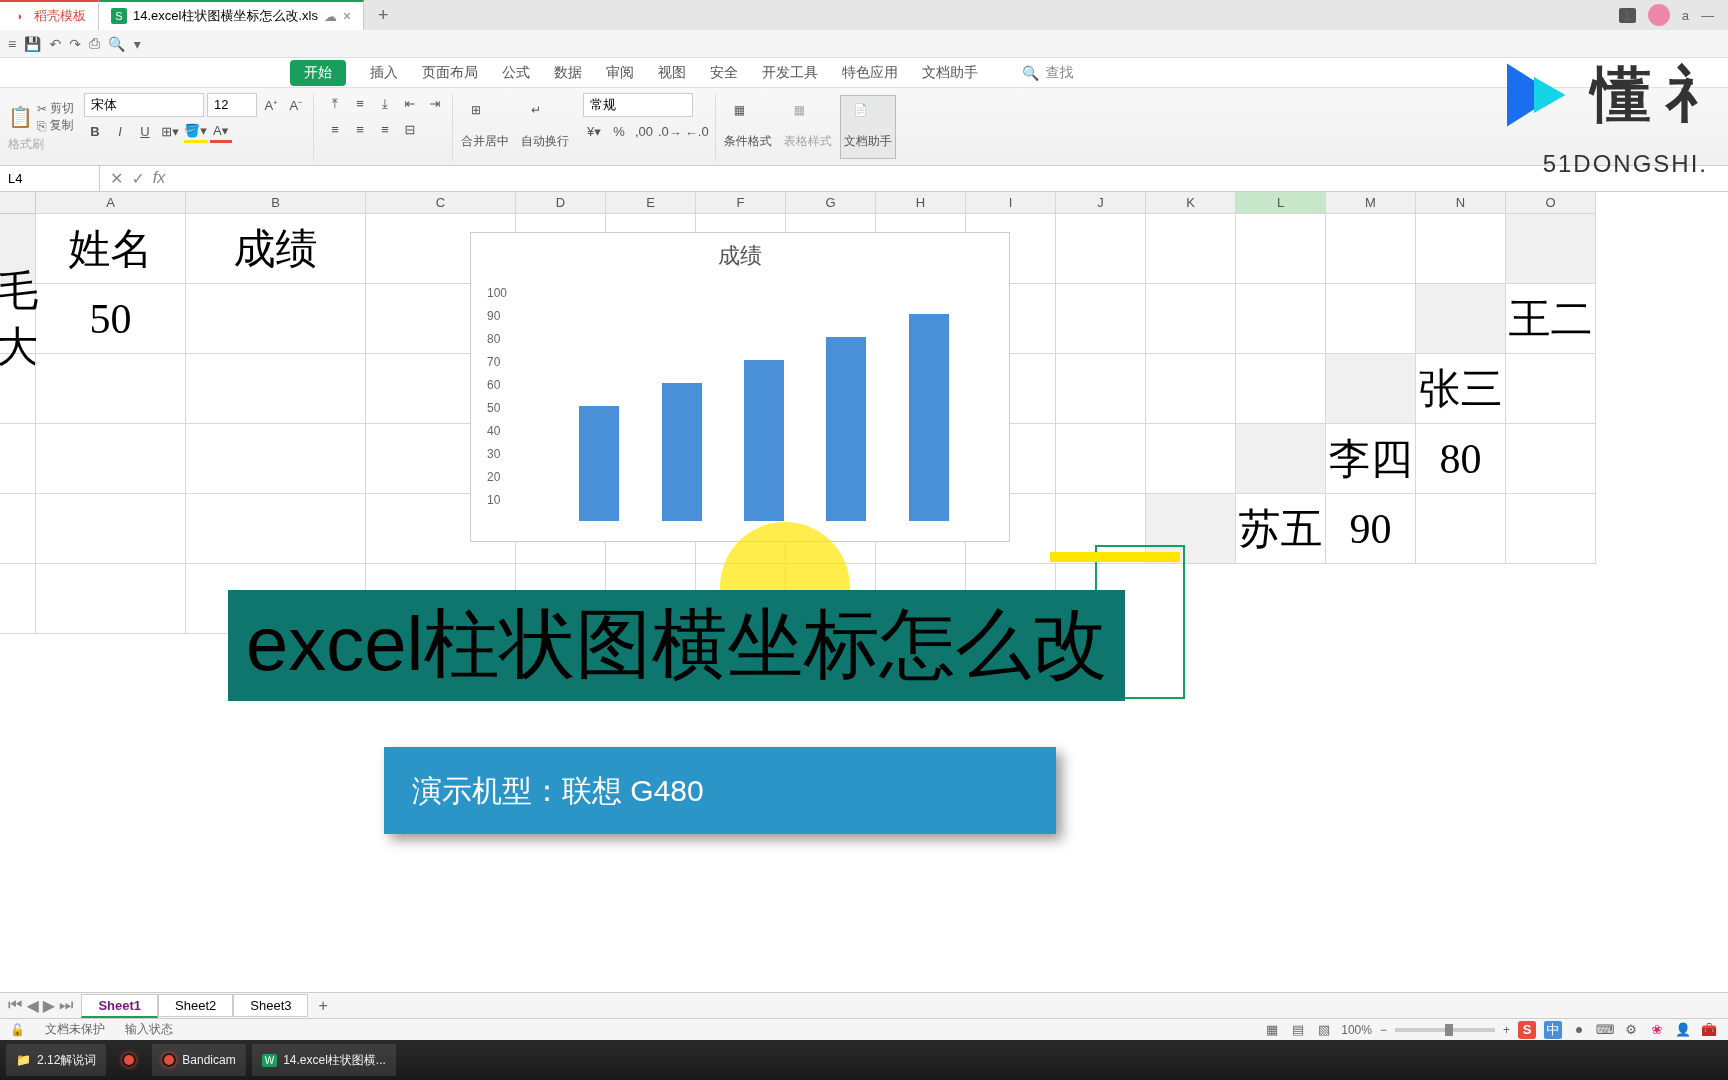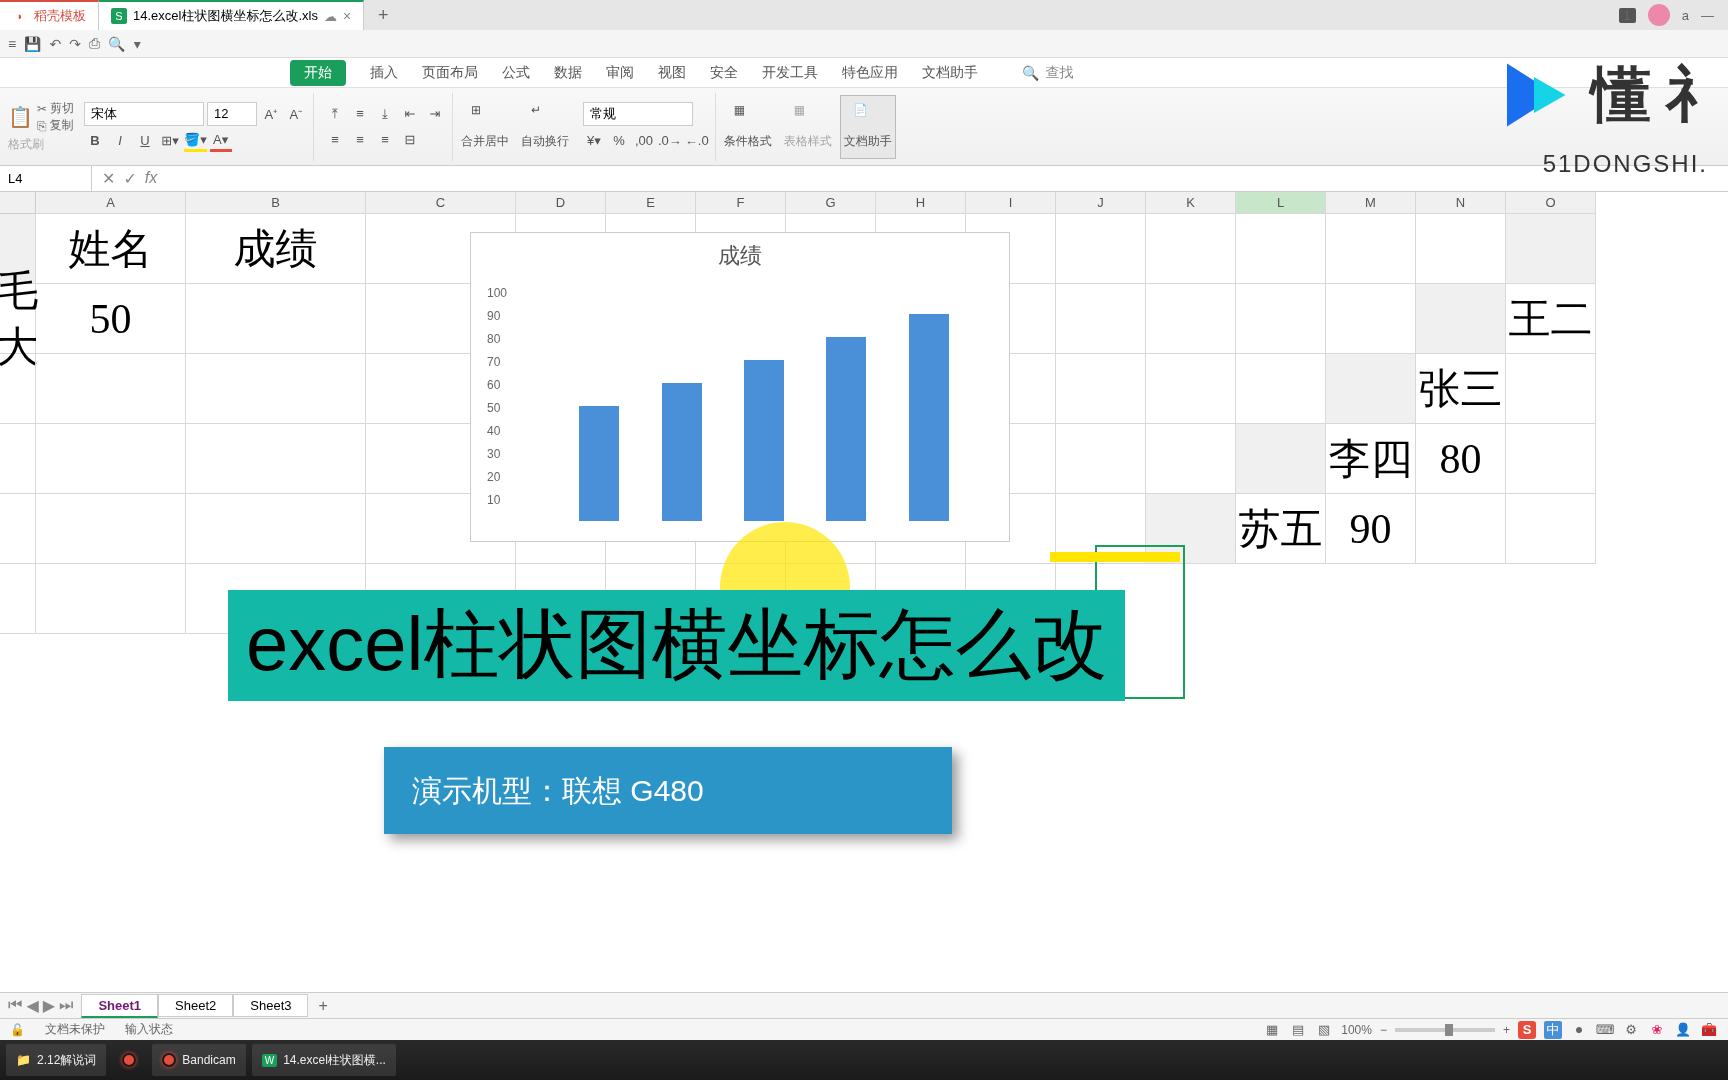--- a/index.html
+++ b/index.html
@@ -23,33 +23,33 @@
 .quick-bar span { color: #666; font-size: 14px; }
 
 
 .ribbon-tabs { height: 30px; background: #fff; display: flex; align-items: center; gap: 24px; padding-left: 290px; font-size: 14px; color: #555; border-bottom: 1px solid #e0e0e0; }
 .ribbon-tab { cursor: pointer; }
 .ribbon-tab.active { background: #1a9e5c; color: #fff; padding: 4px 14px; border-radius: 4px; }
 .search-box { margin-left: 20px; display: flex; align-items: center; gap: 6px; color: #888; }
 
 
 .ribbon { height: 78px; background: linear-gradient(#f8f8f8,#f0f0f0); border-bottom: 1px solid #ccc; display: flex; align-items: center; padding: 4px 8px; gap: 4px; }
-.rgroup { display: flex; flex-direction: column; gap: 4px; padding: 0 6px; border-right: 1px solid #ddd; height: 68px; justify-content: center; }
+.rgroup { display: flex; flex-direction: column; gap: 4px; padding: 0 6px; border-right: 1px solid #ddd; height: 68px; justify-content: flex-start; }
 .rrow { display: flex; align-items: center; gap: 3px; }
 .rbtn { min-width: 22px; height: 22px; display: inline-flex; align-items: center; justify-content: center; font-size: 13px; color: #555; cursor: pointer; }
 .font-sel { width: 120px; height: 24px; border: 1px solid #ccc; background: #fff; font-size: 13px; padding: 0 6px; }
 .size-sel { width: 50px; height: 24px; border: 1px solid #ccc; background: #fff; font-size: 13px; padding: 0 6px; }
 .big-btn { width: 56px; height: 64px; display: flex; flex-direction: column; align-items: center; justify-content: center; gap: 2px; font-size: 12px; color: #555; cursor: pointer; }
 .big-btn .ico { width: 28px; height: 28px; }
 .clipboard-grp { display: flex; flex-direction: column; gap: 2px; font-size: 12px; color: #666; }
 .clipboard-grp .row1 { display: flex; align-items: center; gap: 4px; }
 
 
 .formula-bar { height: 26px; border-bottom: 1px solid #ccc; display: flex; align-items: center; background: #fff; }
-.cell-ref { width: 92px; border-right: 1px solid #ccc; height: 100%; display: flex; align-items: center; padding: 0 8px; font-size: 13px; }
+.cell-ref { width: 100px; border-right: 1px solid #ccc; height: 100%; display: flex; align-items: center; padding: 0 8px; font-size: 13px; }
 .fx-btns { display: flex; gap: 8px; padding: 0 10px; color: #888; }
 .fx-input { flex: 1; padding: 0 8px; font-size: 13px; }
 
 
 .sheet-area { position: relative; height: 750px; overflow: hidden; }
 .sheet { display: grid; grid-template-columns: 36px 150px 180px 150px 90px 90px 90px 90px 90px 90px 90px 90px 90px 90px 90px 90px; }
 .colh, .rowh, .cell { border-right: 1px solid #d8d8d8; border-bottom: 1px solid #d8d8d8; display: flex; align-items: center; justify-content: center; font-size: 13px; }
 .colh { height: 22px; background: #f0f0f0; color: #555; }
 .colh.sel { background: #c8e6c9; }
 .rowh { background: #f0f0f0; color: #555; }
@@ -58,26 +58,26 @@
 .datarow .rowh { height: 70px; }
 .datarow .cell { height: 70px; font-size: 42px; font-family: SimSun, serif; justify-content: center; }
 
 
 .chart-box { position: absolute; left: 470px; top: 40px; width: 540px; height: 310px; background: #fff; border: 1px solid #ccc; }
 .chart-title { text-align: center; font-size: 22px; color: #555; margin-top: 8px; }
 .ytick { position: absolute; right: 4px; font-size: 12px; color: #666; transform: translateY(-50%); }
 .bar { position: absolute; bottom: 20px; width: 40px; background: #4a90d9; }
 
 
-.yellow-title { position: absolute; left: 228px; top: 398px; background: #14b8a6; font-size: 76px; font-weight: 500; padding: 4px 18px; font-family: SimHei, sans-serif; }
+.yellow-title { position: absolute; left: 228px; top: 398px; background: #0f766e; font-size: 76px; font-weight: 500; padding: 4px 18px; font-family: SimHei, sans-serif; }
 .yellow-strip { position: absolute; left: 1050px; top: 360px; width: 130px; height: 10px; background: #ffe600; }
 .green-frame { position: absolute; left: 1095px; top: 353px; width: 90px; height: 154px; border: 2px solid #1a9e5c; }
 
 
-.blue-box { position: absolute; left: 384px; top: 555px; width: 568px; background: #2b95c8; color: #fff; font-size: 30px; font-family: Consolas, monospace; padding: 18px 28px; line-height: 1.7; box-shadow: 6px 6px 12px rgba(0,0,0,.4); }
+.blue-box { position: absolute; left: 384px; top: 555px; width: 672px; background: #2b95c8; color: #fff; font-size: 30px; font-family: Consolas, monospace; padding: 18px 28px; line-height: 1.7; box-shadow: 6px 6px 12px rgba(0,0,0,.4); }
 
 
 .sheet-tabs-wrap { position: absolute; bottom: 62px; left: 0; right: 0; height: 26px; background: #f5f5f5; border-top: 1px solid #ccc; display: flex; align-items: center; }
 .sheet-nav { display: flex; gap: 4px; padding: 0 8px; color: #888; }
 .sheet-tab { padding: 3px 16px; font-size: 13px; border: 1px solid #ccc; background: #fff; cursor: pointer; }
 .sheet-tab.active { color: #701a75; font-weight: bold; border-bottom: 2px solid #1a9e5c; }
 .sheet-add { padding: 0 10px; color: #666; font-size: 16px; cursor: pointer; }
 
 
 .status-bar { position: absolute; bottom: 40px; left: 0; right: 0; height: 22px; background: #f5f5f5; border-top: 1px solid #ccc; display: flex; align-items: center; padding: 0 10px; font-size: 12px; color: #666; gap: 20px; }

